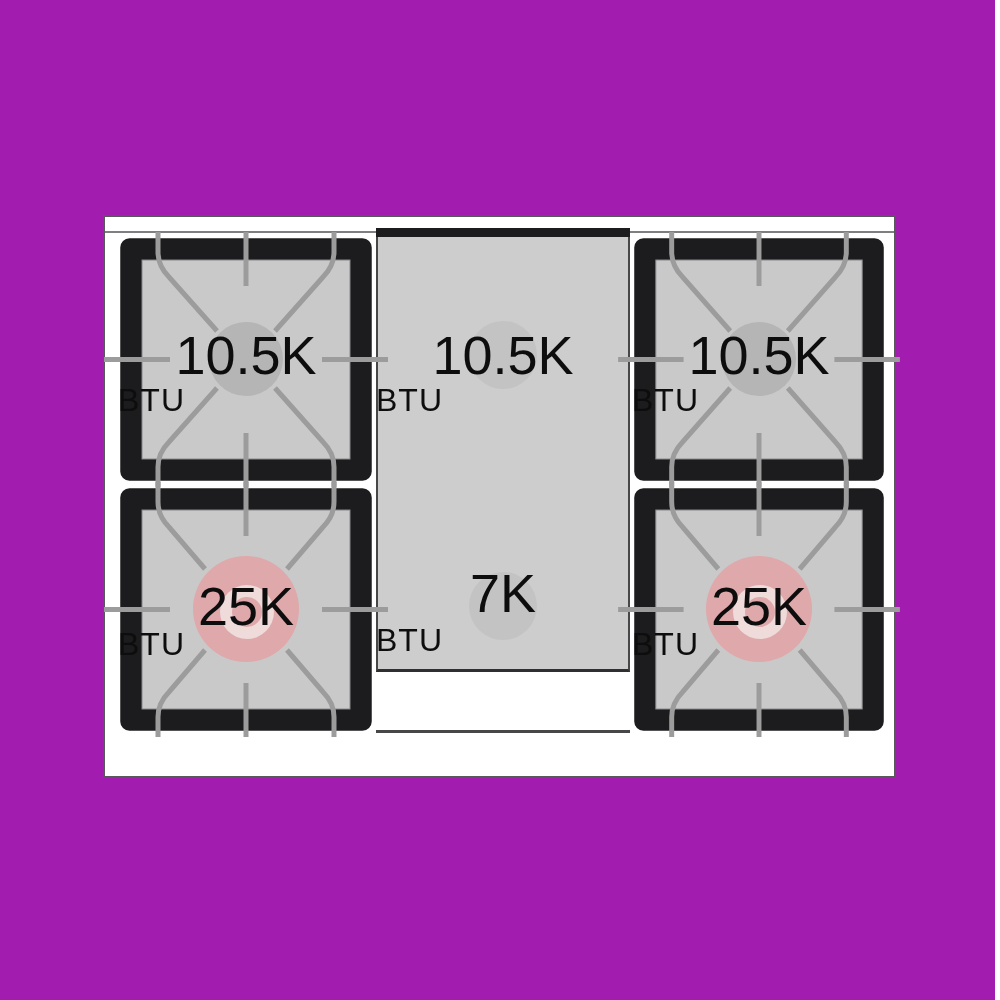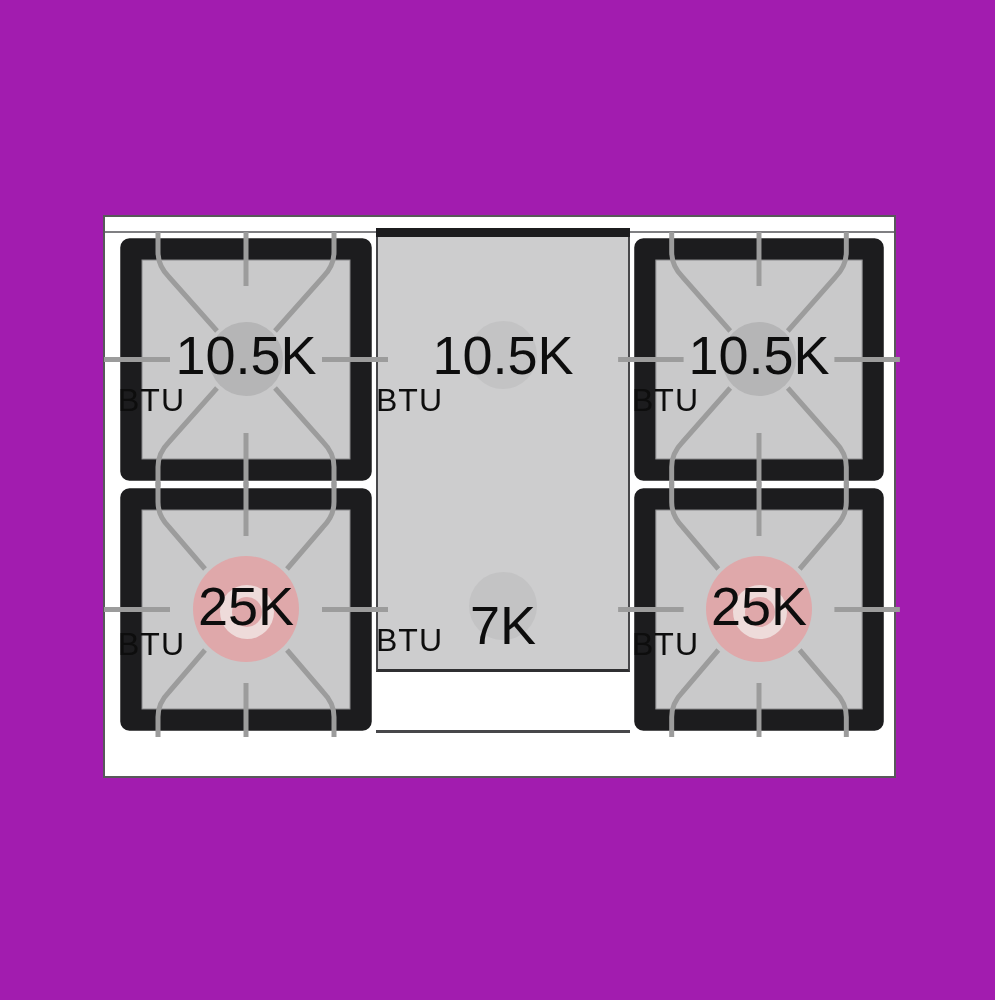--- a/index.html
+++ b/index.html
@@ -119,19 +119,19 @@
 
   <div class="abs num lblc" style="left:376px;top:328px;">10.5K</div>
   <div class="abs btu lblc" style="left:376px;top:384px;">BTU</div>
 
   <div class="abs num lblc" style="left:632px;top:328px;">10.5K</div>
   <div class="abs btu lblc" style="left:632px;top:384px;">BTU</div>
 
   <div class="abs num lbl" style="left:118px;top:579px;">25K</div>
   <div class="abs btu lbl" style="left:118px;top:628px;">BTU</div>
 
-  <div class="abs num lblc" style="left:376px;top:566px;margin-top:32px;">7K</div>
+  <div class="abs num lblc" style="left:376px;top:566px;">7K</div>
   <div class="abs btu lblc" style="left:376px;top:624px;">BTU</div>
 
   <div class="abs num lblc" style="left:632px;top:579px;">25K</div>
   <div class="abs btu lblc" style="left:632px;top:628px;">BTU</div>
 
 </div>
 
 </body></html>

